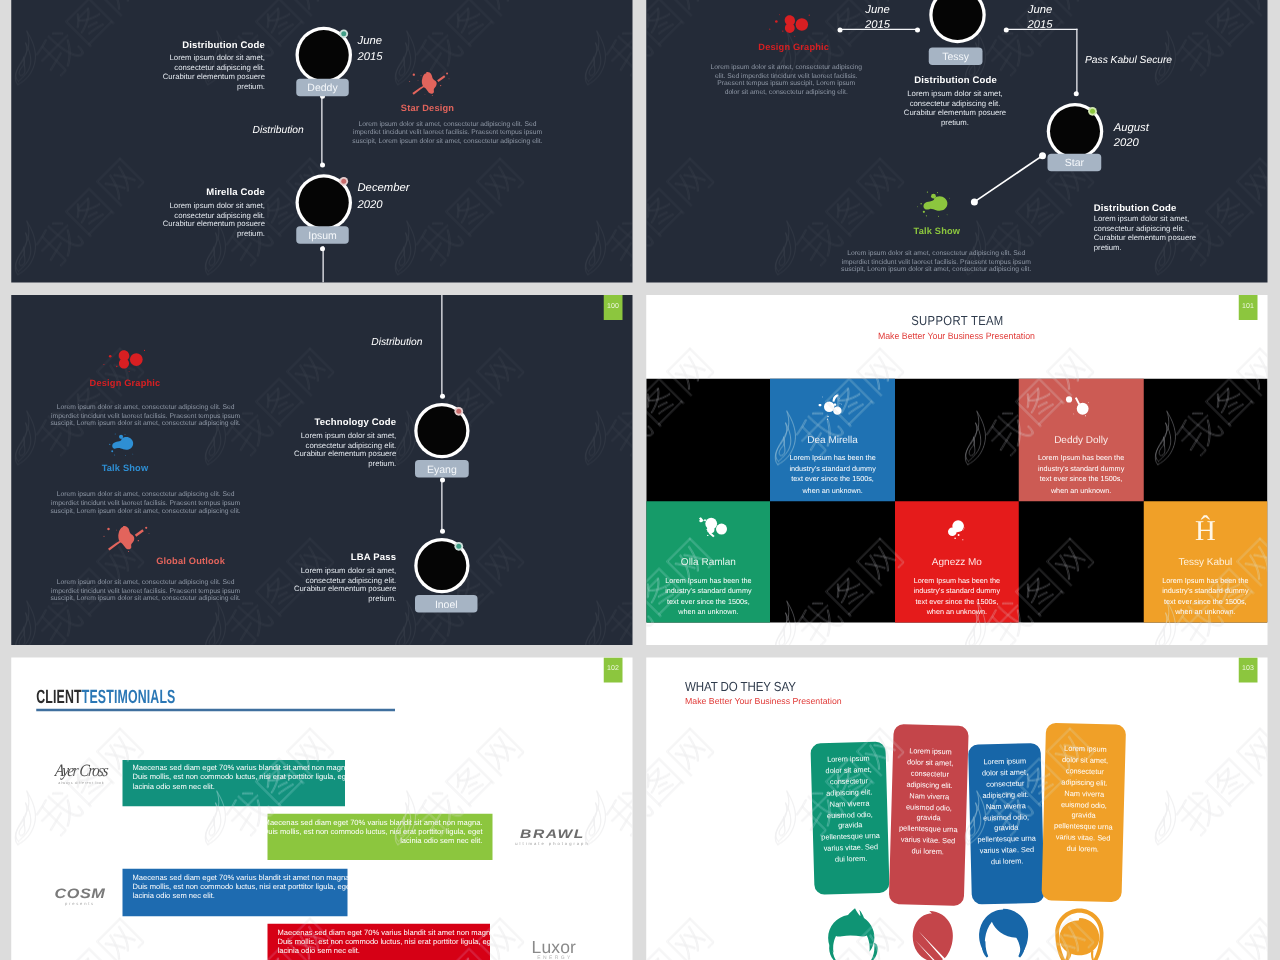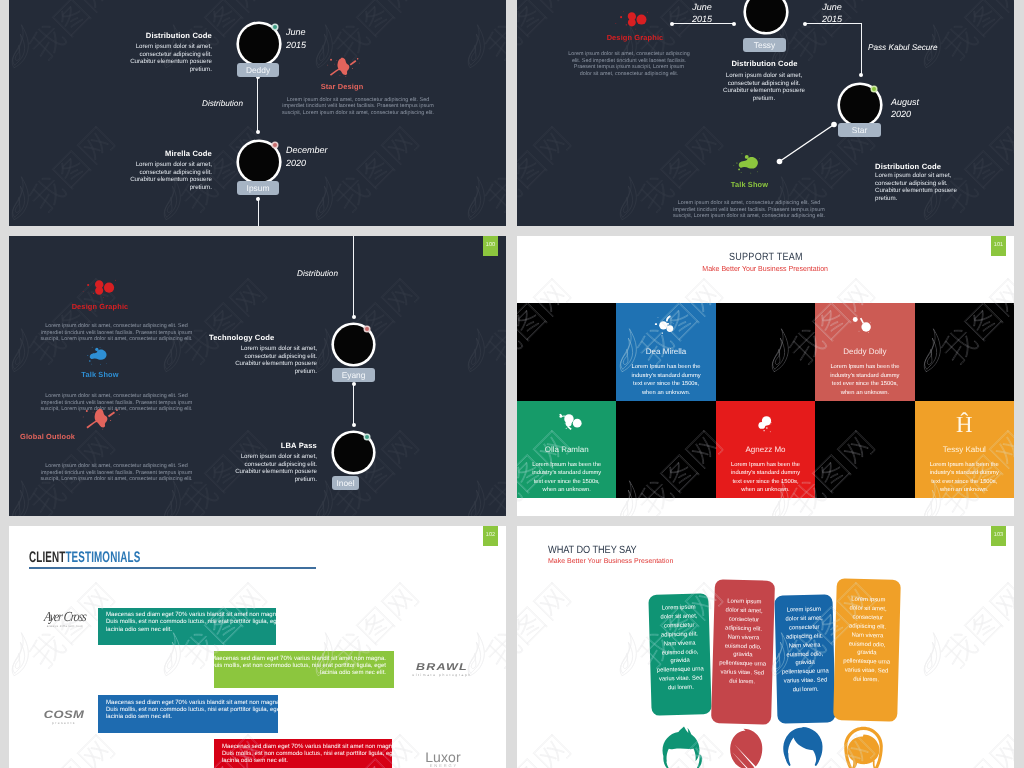--- a/index.html
+++ b/index.html
@@ -253,30 +253,30 @@
       </svg>
   <div class="pagenum" style="right:8px;">100</div>
 
   <div class="vline" style="left:344px;top:0;height:80px;"></div>
   <div class="enddot" style="left:342.5px;top:79px;"></div>
   <div class="clabel" style="left:288px;top:33px;">Distribution</div>
 
   <div class="circ" style="left:325px;top:89px;width:39px;height:39px;"></div>
   <div class="cdot" style="left:356px;top:91px;background:#c96b6b;box-shadow:0 0 0 1.5px #e6cdcd;"></div>
   <div class="nbadge" style="left:323px;top:132px;width:43px;">Eyang</div>
-  <div class="ntitle" style="left:200px;top:97px;width:108px;text-align:left;">Technology  Code</div>
+  <div class="ntitle" style="left:200px;top:97px;width:108px;text-align:right;">Technology  Code</div>
   <div class="nbody" style="left:213px;top:109px;width:95px;text-align:right;">Lorem ipsum dolor sit amet, consectetur adipiscing elit. Curabitur elementum posuere pretium.</div>
 
   <div class="vline" style="left:344px;top:148px;height:41px;"></div>
   <div class="enddot" style="left:342.5px;top:146px;"></div>
   <div class="enddot" style="left:342.5px;top:187px;"></div>
 
   <div class="circ" style="left:325px;top:197px;width:39px;height:39px;"></div>
   <div class="cdot" style="left:356px;top:199px;background:#3f9e86;box-shadow:0 0 0 1.5px #cfe2dc;"></div>
-  <div class="nbadge" style="left:323px;top:240px;width:27px;">Inoel</div>
+  <div class="nbadge" style="left:323px;top:240px;width:50px;">Inoel</div>
   <div class="ntitle" style="left:200px;top:205px;width:108px;text-align:right;">LBA  Pass</div>
   <div class="nbody" style="left:213px;top:217px;width:95px;text-align:right;">Lorem ipsum dolor sit amet, consectetur adipiscing elit. Curabitur elementum posuere pretium.</div>
 
   <div class="feat" style="left:11px;top:42px;width:160px;text-align:center;">
     <div style="height:24px;">
           <svg width="40" height="23" viewBox="0 0 48 28" style="display:block;margin:0 auto;">
         <g fill="#d81f22">
           <path d="M22.8 2.6c3.0 0 5.4 2.4 5.4 5.4 0 1.6-.7 3.0-1.8 4.0 .9 .9 1.5 2.1 1.5 3.5 0 2.7-2.2 4.9-4.9 4.9s-4.9-2.2-4.9-4.9c0-1.5 .7-2.9 1.7-3.8-1.1-1.0-1.9-2.4-1.9-4.0 0-3.0 2.4-5.1 4.9-5.1z"></path>
           <circle cx="35.0" cy="11.8" r="6.2"></circle>
           <circle cx="9.6" cy="8.5" r="1.25"></circle>
@@ -304,21 +304,21 @@
           <circle cx="13.5" cy="23.0" r="0.5"></circle>
           <circle cx="24.5" cy="23.5" r="0.45"></circle>
           <circle cx="32.0" cy="22.0" r="0.4"></circle>
         </g>
       </svg>
         </div>
     <div class="ft" style="color:#2e8fd4;">Talk Show</div>
   </div>
   <div class="fb" style="position:absolute;left:25px;top:157px;width:165px;text-align:center;">Lorem ipsum dolor sit amet, consectetur adipiscing elit. Sed imperdiet tincidunt velit laoreet facilisis. Praesent tempus ipsum suscipit, Lorem ipsum dolor sit amet, consectetur adipiscing elit.</div>
 
-  <div class="feat" style="left:11px;top:172px;width:160px;text-align:left;">
+  <div class="feat" style="left:11px;top:184px;width:160px;text-align:right;">
     <div style="height:24px;">
           <svg width="42" height="24" viewBox="0 0 52 30" style="display:block;margin:0 auto;">
         <g fill="#e2645c">
           <path d="M24.0 1.2c2.1-.9 4.3 .2 5.4 2.0 1.0 1.7 .9 3.4 1.8 4.9 .8 1.4 2.4 1.7 3.4 3.1 1.0 1.5 .8 3.6-.1 5.1-.7 1.3-1.9 2.0-2.3 3.3-.3 1.2 .5 2.4-.1 3.5-.7 1.2-2.3 1.5-3.6 1.1-1.5-.4-2.3-1.8-3.2-2.9-.8-1.1-1.4-2.3-2.5-3.1-.4-.3-1.0-.4-1.5-.7l-3.2 2.2-7.6 5.9-1.5-1.9 8.0-5.6 3.4-2.2c-.5-1.0-.8-2.1-1.0-3.2-.3-1.6-.1-3.2 .3-4.7 .5-1.9 1.1-3.8 2.7-5.2 .5-.4 1.0-.6 1.6-.7z"></path>
           <path d="M35.8 9.8l7.6-5.5 1.4 1.9-7.5 5.5z"></path>
           <circle cx="9.5" cy="3.9" r="1.25"></circle>
           <circle cx="47.2" cy="2.8" r="1.1"></circle>
           <circle cx="39.3" cy="15.7" r="0.65"></circle>
           <circle cx="5.0" cy="11.2" r="0.5"></circle>
           <circle cx="17.3" cy="5.1" r="0.45"></circle>

